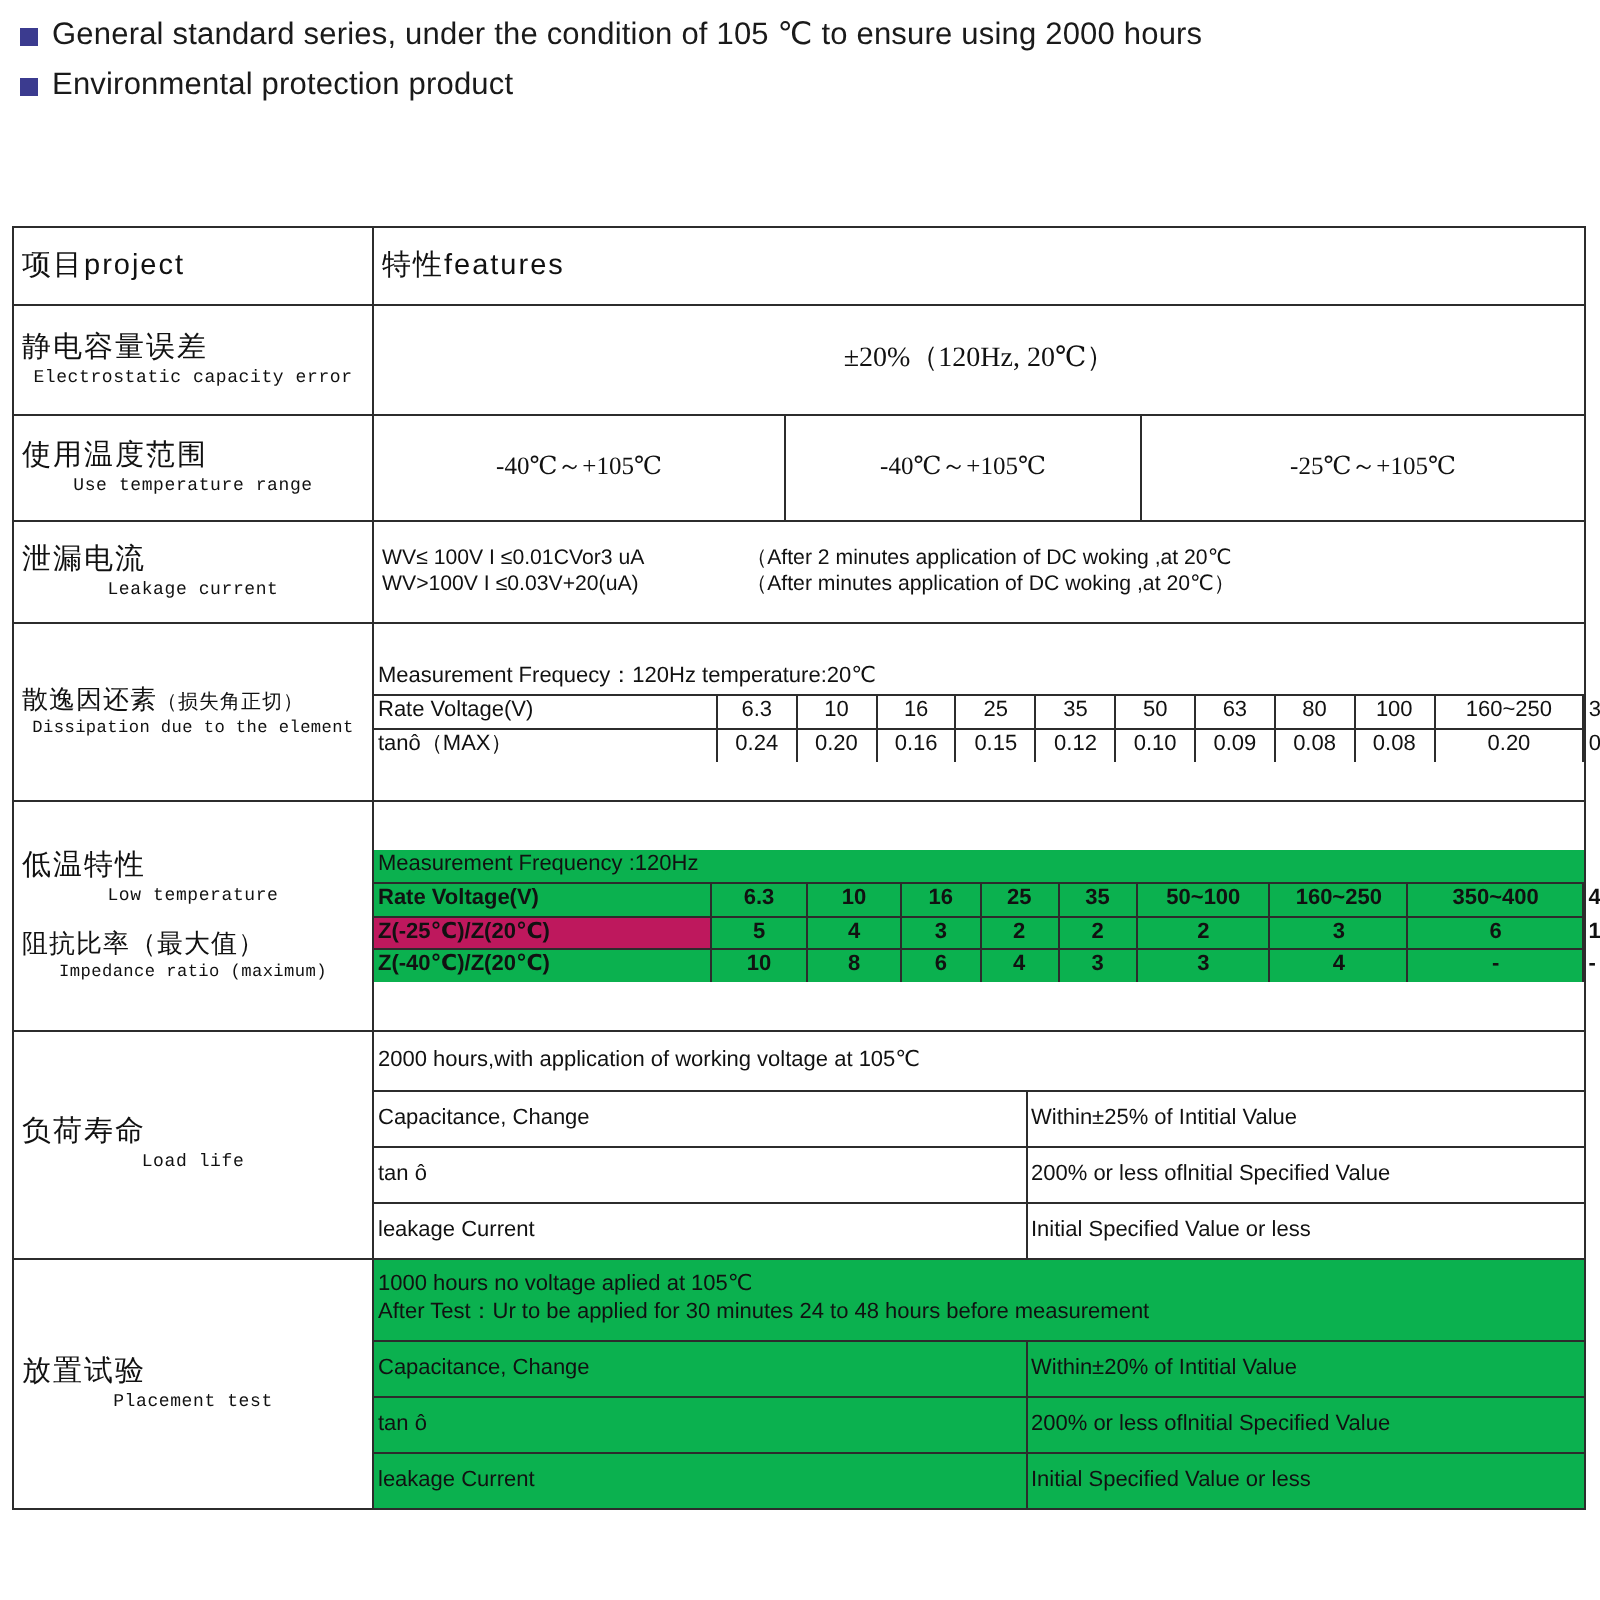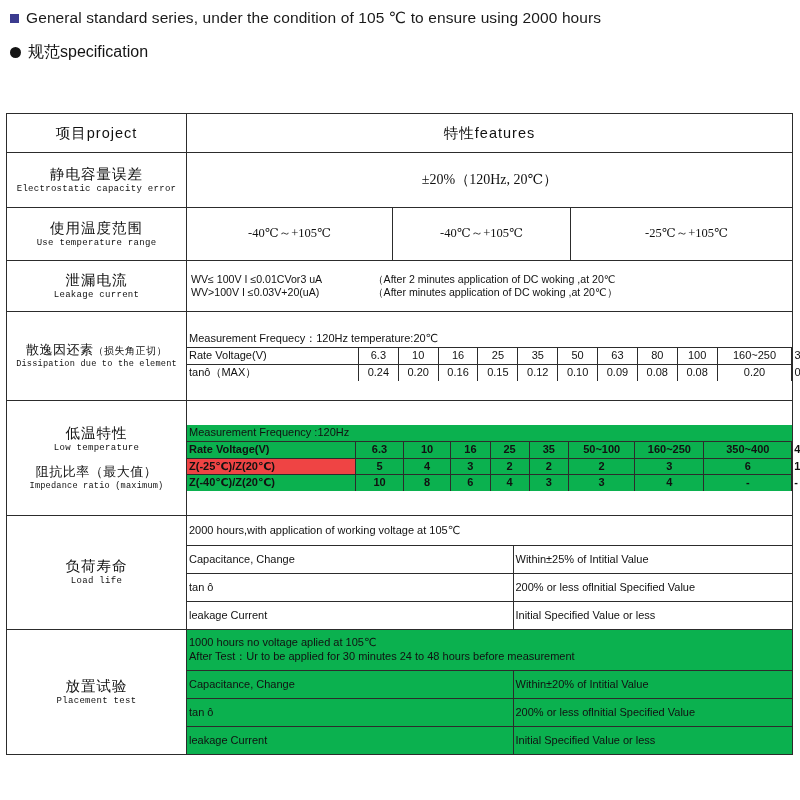--- a/index.html
+++ b/index.html
@@ -42,21 +42,21 @@
     vertical-align:middle;
     background:#ffffff;
     line-height:1.25;
   }
   td.g{background:#0bb14f;}
   td.w{background:#ffffff;}
   .ctr{text-align:center;}
   .lft{text-align:left;}
 
   
-  .cn{font-size:14.5px;letter-spacing:1px;display:block;text-align:center;line-height:1.3;}
+  .cn{font-size:14.5px;letter-spacing:1px;display:block;text-align:left;line-height:1.3;}
   .cn.sm{font-size:13px;letter-spacing:.5px;}
   .en{
     font-family:"Liberation Mono","DejaVu Sans Mono",monospace;
     font-size:9px;display:block;text-align:center;line-height:1.3;
     letter-spacing:.3px;
   }
   .en.wide{letter-spacing:.2px;font-size:8.6px;}
 
   .bigval{font-size:14px;text-align:center;font-family:"Liberation Serif","DejaVu Serif",serif;}
   .tempval{font-size:12.5px;text-align:center;font-family:"Liberation Serif","DejaVu Serif",serif;}
@@ -91,26 +91,26 @@
 </head>
 <body>
 
 <div class="page">
 
   <div class="bullets">
     <div class="bline">
       <span class="sq"></span>
       <span class="btxt">General standard series, under the condition of 105 ℃ to ensure using 2000 hours</span>
     </div>
+    <div class="bline">
+      <span class="sq"></span>
+      <span class="btxt">Environmental protection product</span>
+    </div>
   </div>
 
-  <div class="specline">
-    <span class="dot"></span>
-    <span class="stxt">规范specification</span>
-  </div>
 
   <div class="tbl-wrap">
   <table class="spec">
     <colgroup>
       <col style="width:180px">
       <col style="width:206px">
       <col style="width:178px">
       <col style="width:222px">
     </colgroup>
 
@@ -247,21 +247,21 @@
             <td class="numb g" style="background:#0bb14f">10</td>
             <td class="numb g" style="background:#0bb14f">16</td>
             <td class="numb g" style="background:#0bb14f">25</td>
             <td class="numb g" style="background:#0bb14f">35</td>
             <td class="numb g" style="background:#0bb14f">50~100</td>
             <td class="numb g" style="background:#0bb14f">160~250</td>
             <td class="numb g" style="background:#0bb14f">350~400</td>
             <td class="numb g noR" style="background:#0bb14f;width:74px">450</td>
           </tr>
           <tr>
-            <td class="noL rowlbl g" style="background:#ef4444;font-weight:bold">Z(-25℃)/Z(20℃)</td>
+            <td class="noL rowlbl g" style="background:#be185d;font-weight:bold">Z(-25℃)/Z(20℃)</td>
             <td class="numb g" style="background:#0bb14f">5</td>
             <td class="numb g" style="background:#0bb14f">4</td>
             <td class="numb g" style="background:#0bb14f">3</td>
             <td class="numb g" style="background:#0bb14f">2</td>
             <td class="numb g" style="background:#0bb14f">2</td>
             <td class="numb g" style="background:#0bb14f">2</td>
             <td class="numb g" style="background:#0bb14f">3</td>
             <td class="numb g" style="background:#0bb14f">6</td>
             <td class="numb g noR" style="background:#0bb14f">15</td>
           </tr>

